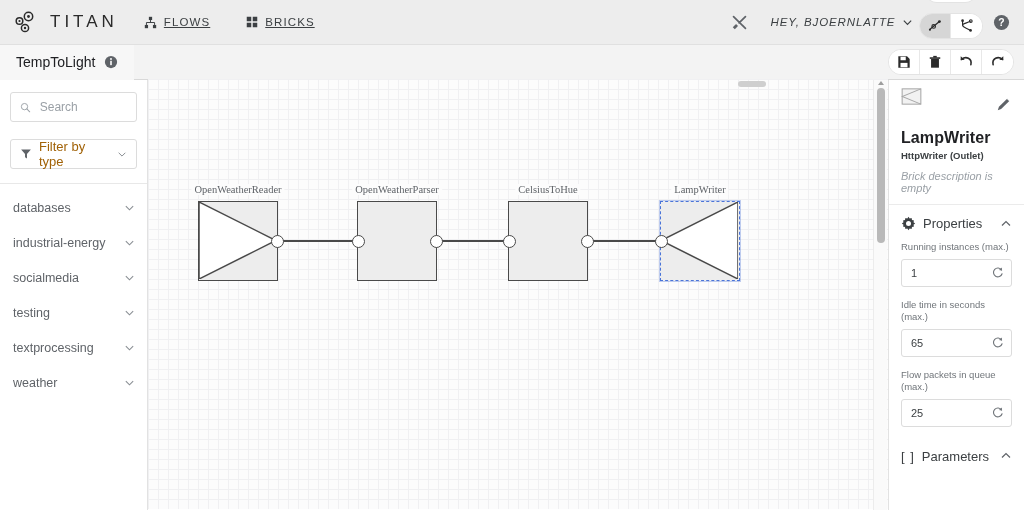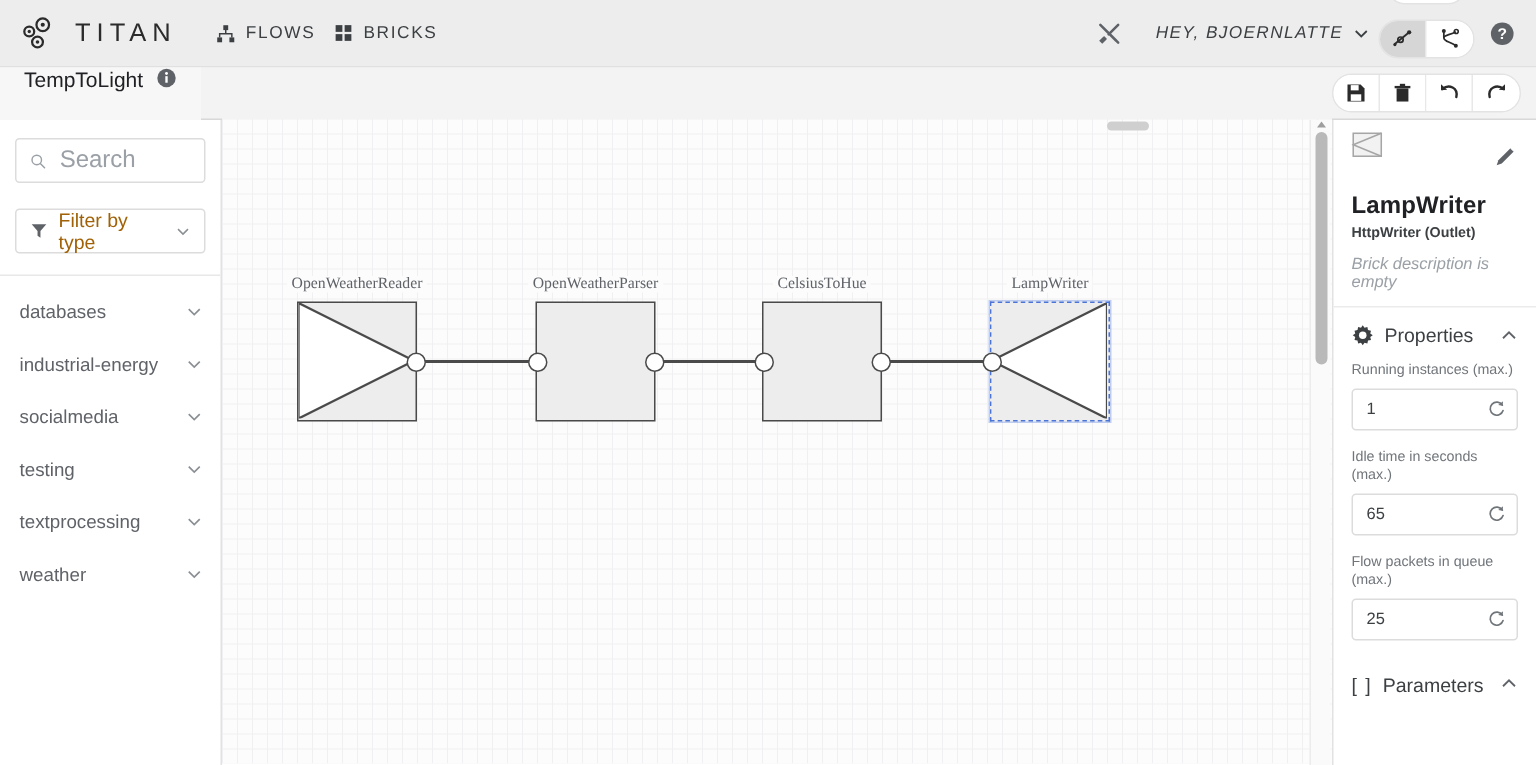--- a/index.html
+++ b/index.html
@@ -18,21 +18,21 @@
     position: absolute; left: 0; top: 0; width: 1024px; height: 45px;
     background: #ededed;
     display: flex; align-items: center;
     border-bottom: 1px solid #e0e0e0;
   }
   .brand-logo { margin-left: 12px; width: 26px; height: 26px; display:block; }
   .brand-name {
     margin-left: 12px; font-size: 17px; letter-spacing: 4px;
     font-weight: 400; color: #2b2b2b;
   }
-  .topnav { display: flex; align-items: center; margin-left: 26px; gap: 13px; }
+  .topnav { display: flex; align-items: center; margin-left: 26px; gap: 36px; text-decoration: underline; }
   .topnav-item {
     display: flex; align-items: center; gap: 7px;
     font-size: 11.5px; letter-spacing: 1.1px; color: #3c4043; cursor: pointer;
   }
   .topnav-item svg { display: block; }
   .topbar-right {
     margin-left: auto; display: flex; align-items: center; gap: 22px;
     margin-right: 14px;
   }
   .user-menu {
@@ -46,21 +46,21 @@
   .icon-btn { cursor: pointer; display:flex; align-items:center; }
 
   
   .subbar {
     position: absolute; left: 0; top: 45px; width: 1024px; height: 35px;
     background: #f3f3f3;
     display: flex; align-items: center;
     border-bottom: 1px solid #d8d8d8;
   }
   .flow-tab {
-    display: flex; align-items: flex-start; gap: 9px;
+    display: flex; align-items: center; gap: 9px;
     padding: 0 16px; height: 35px;
     background: #f7f7f7;
     font-size: 14px; color: #202124;
   }
   .flow-tab .tab-title { font-weight: 400; }
 
   .toolbar {
     margin-left: auto; display: flex; align-items: center; gap: 10px;
     margin-right: 10px;
     flex-direction: column;
@@ -100,21 +100,21 @@
   .sb-field {
     margin: 12px 10px 0 10px;
     height: 30px;
     border: 1px solid #dcdcdc;
     border-radius: 3px;
     display: flex; align-items: center;
     padding: 0 9px; gap: 7px;
     background: #fff;
   }
   .sb-field input {
-    border: none; outline: none; font-size: 16px;
+    border: none; outline: none; font-size: 12px;
     font-family: "Liberation Sans", sans-serif;
     color: #5f6368; width: 100%; background: transparent;
   }
   .sb-field input::placeholder { color: #9aa0a6; }
   .sb-field .ftext { font-size: 13px; color: #a16207; flex: 1; }
   .sb-divider { height:1px; background:#e8e8e8; margin: 14px 0 0 0; }
   .cat-list { padding-top: 6px; }
   .cat-item {
     display: flex; align-items: center;
     padding: 0 12px 0 13px; height: 35px;

